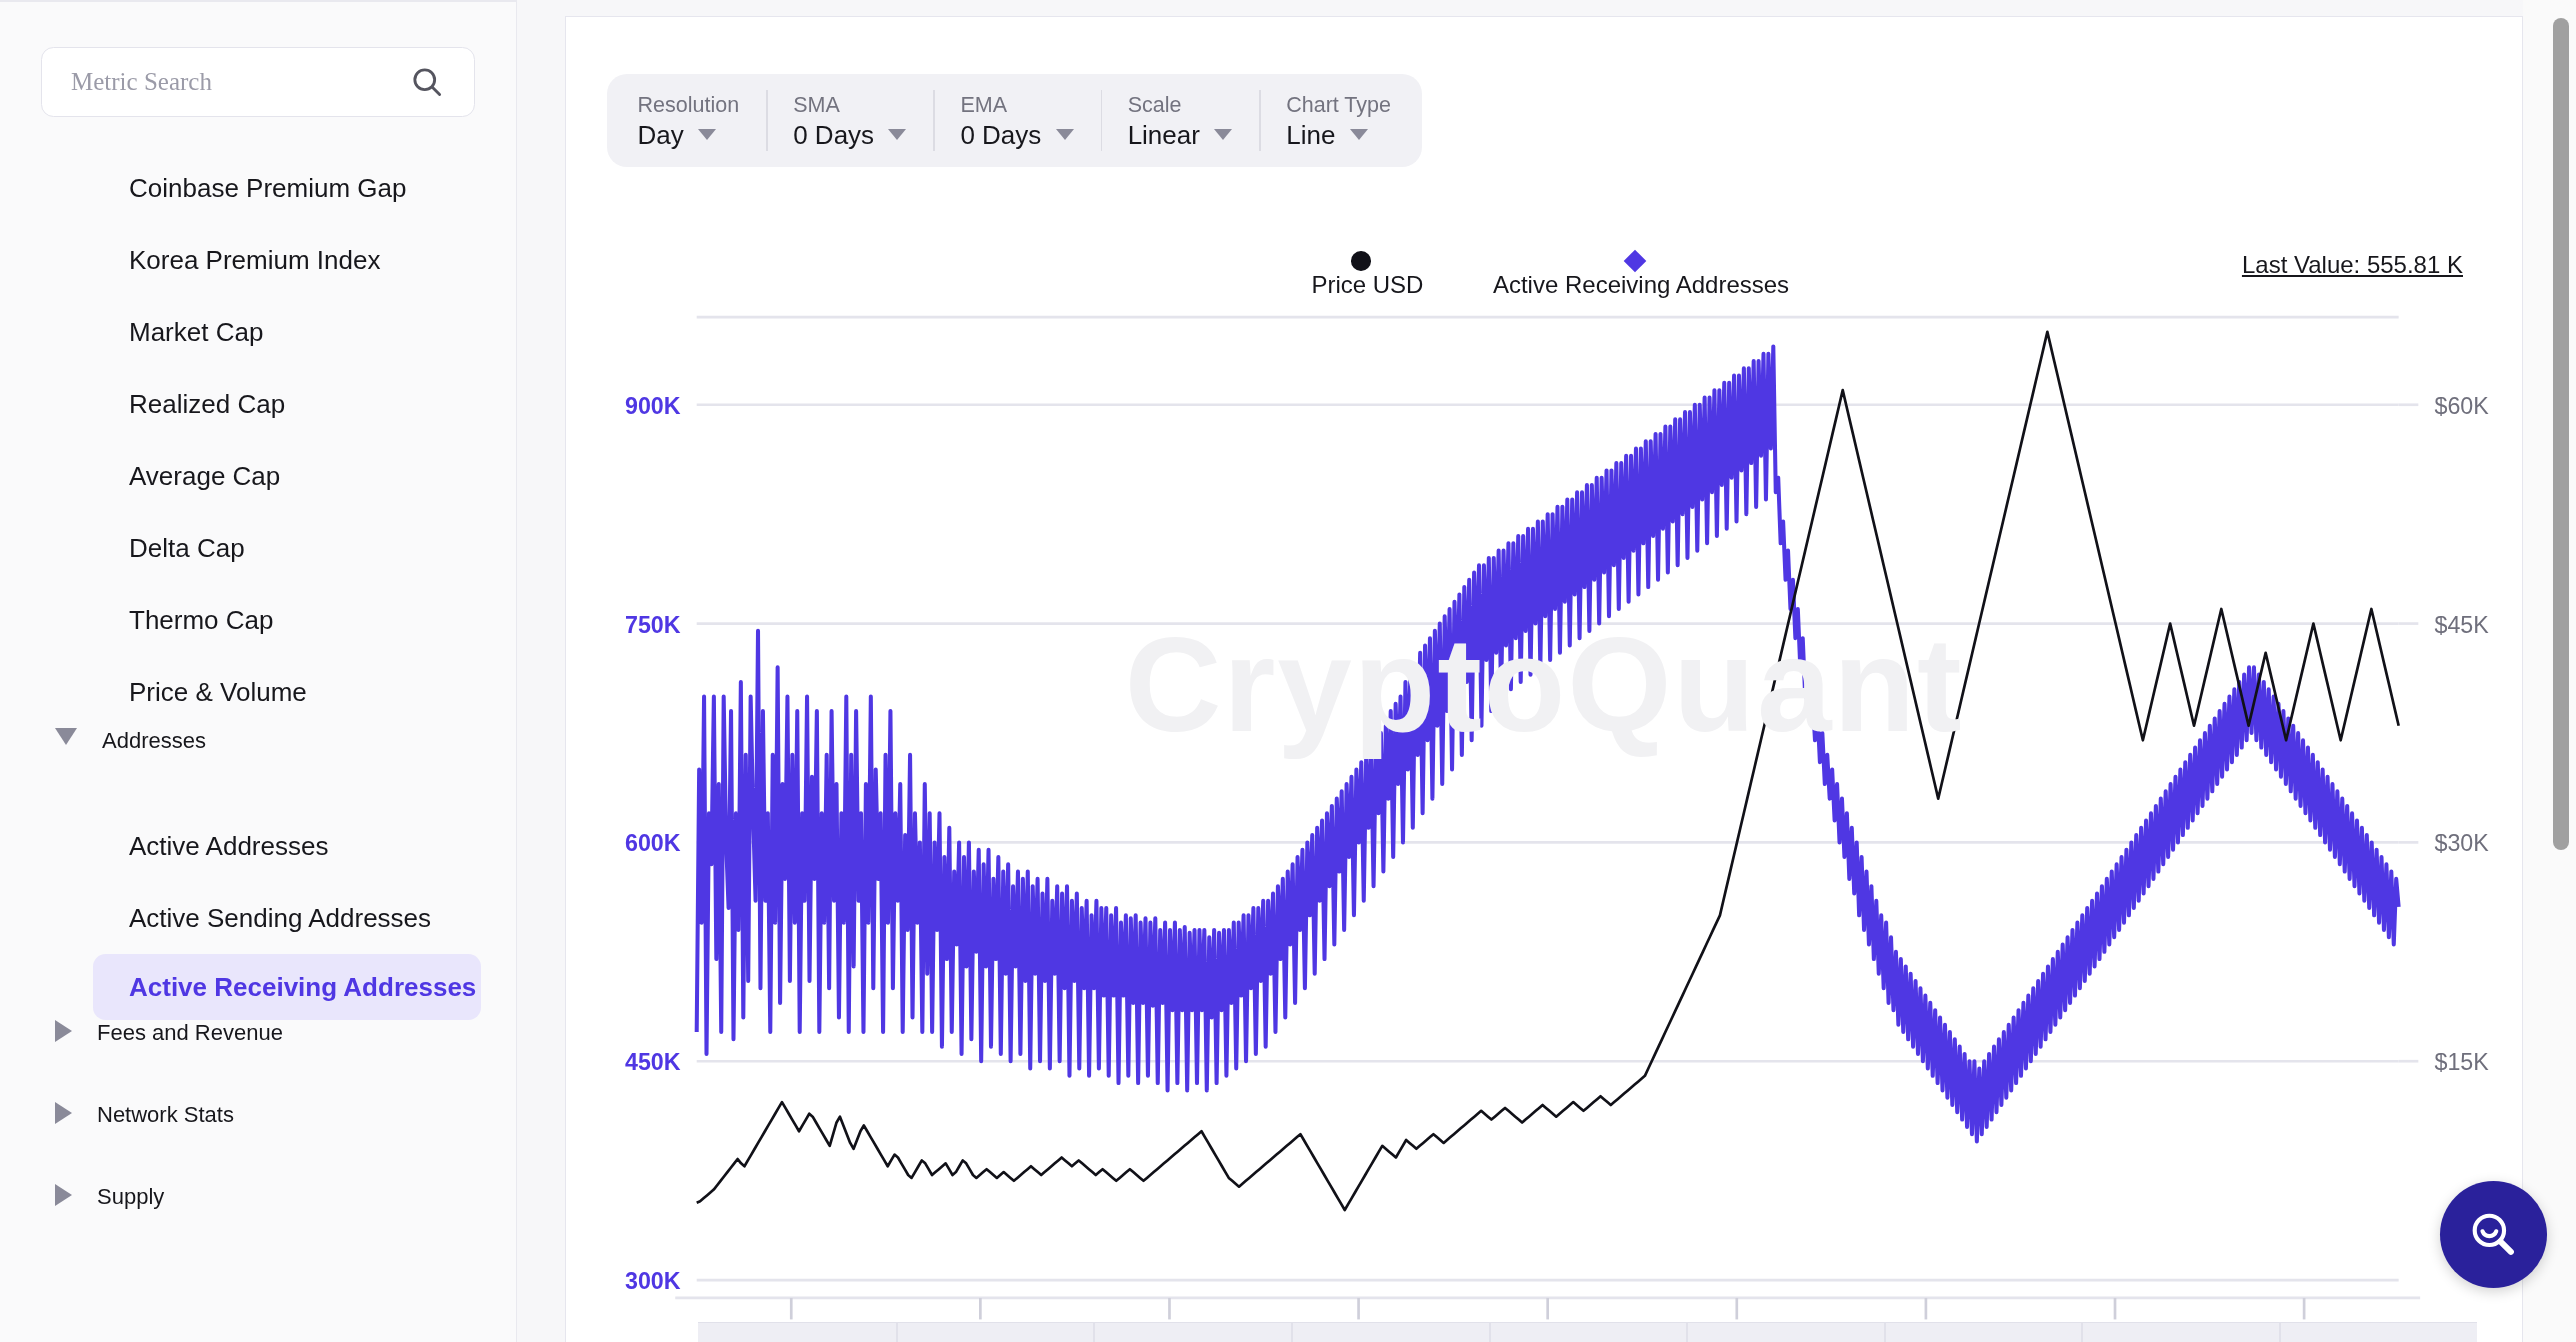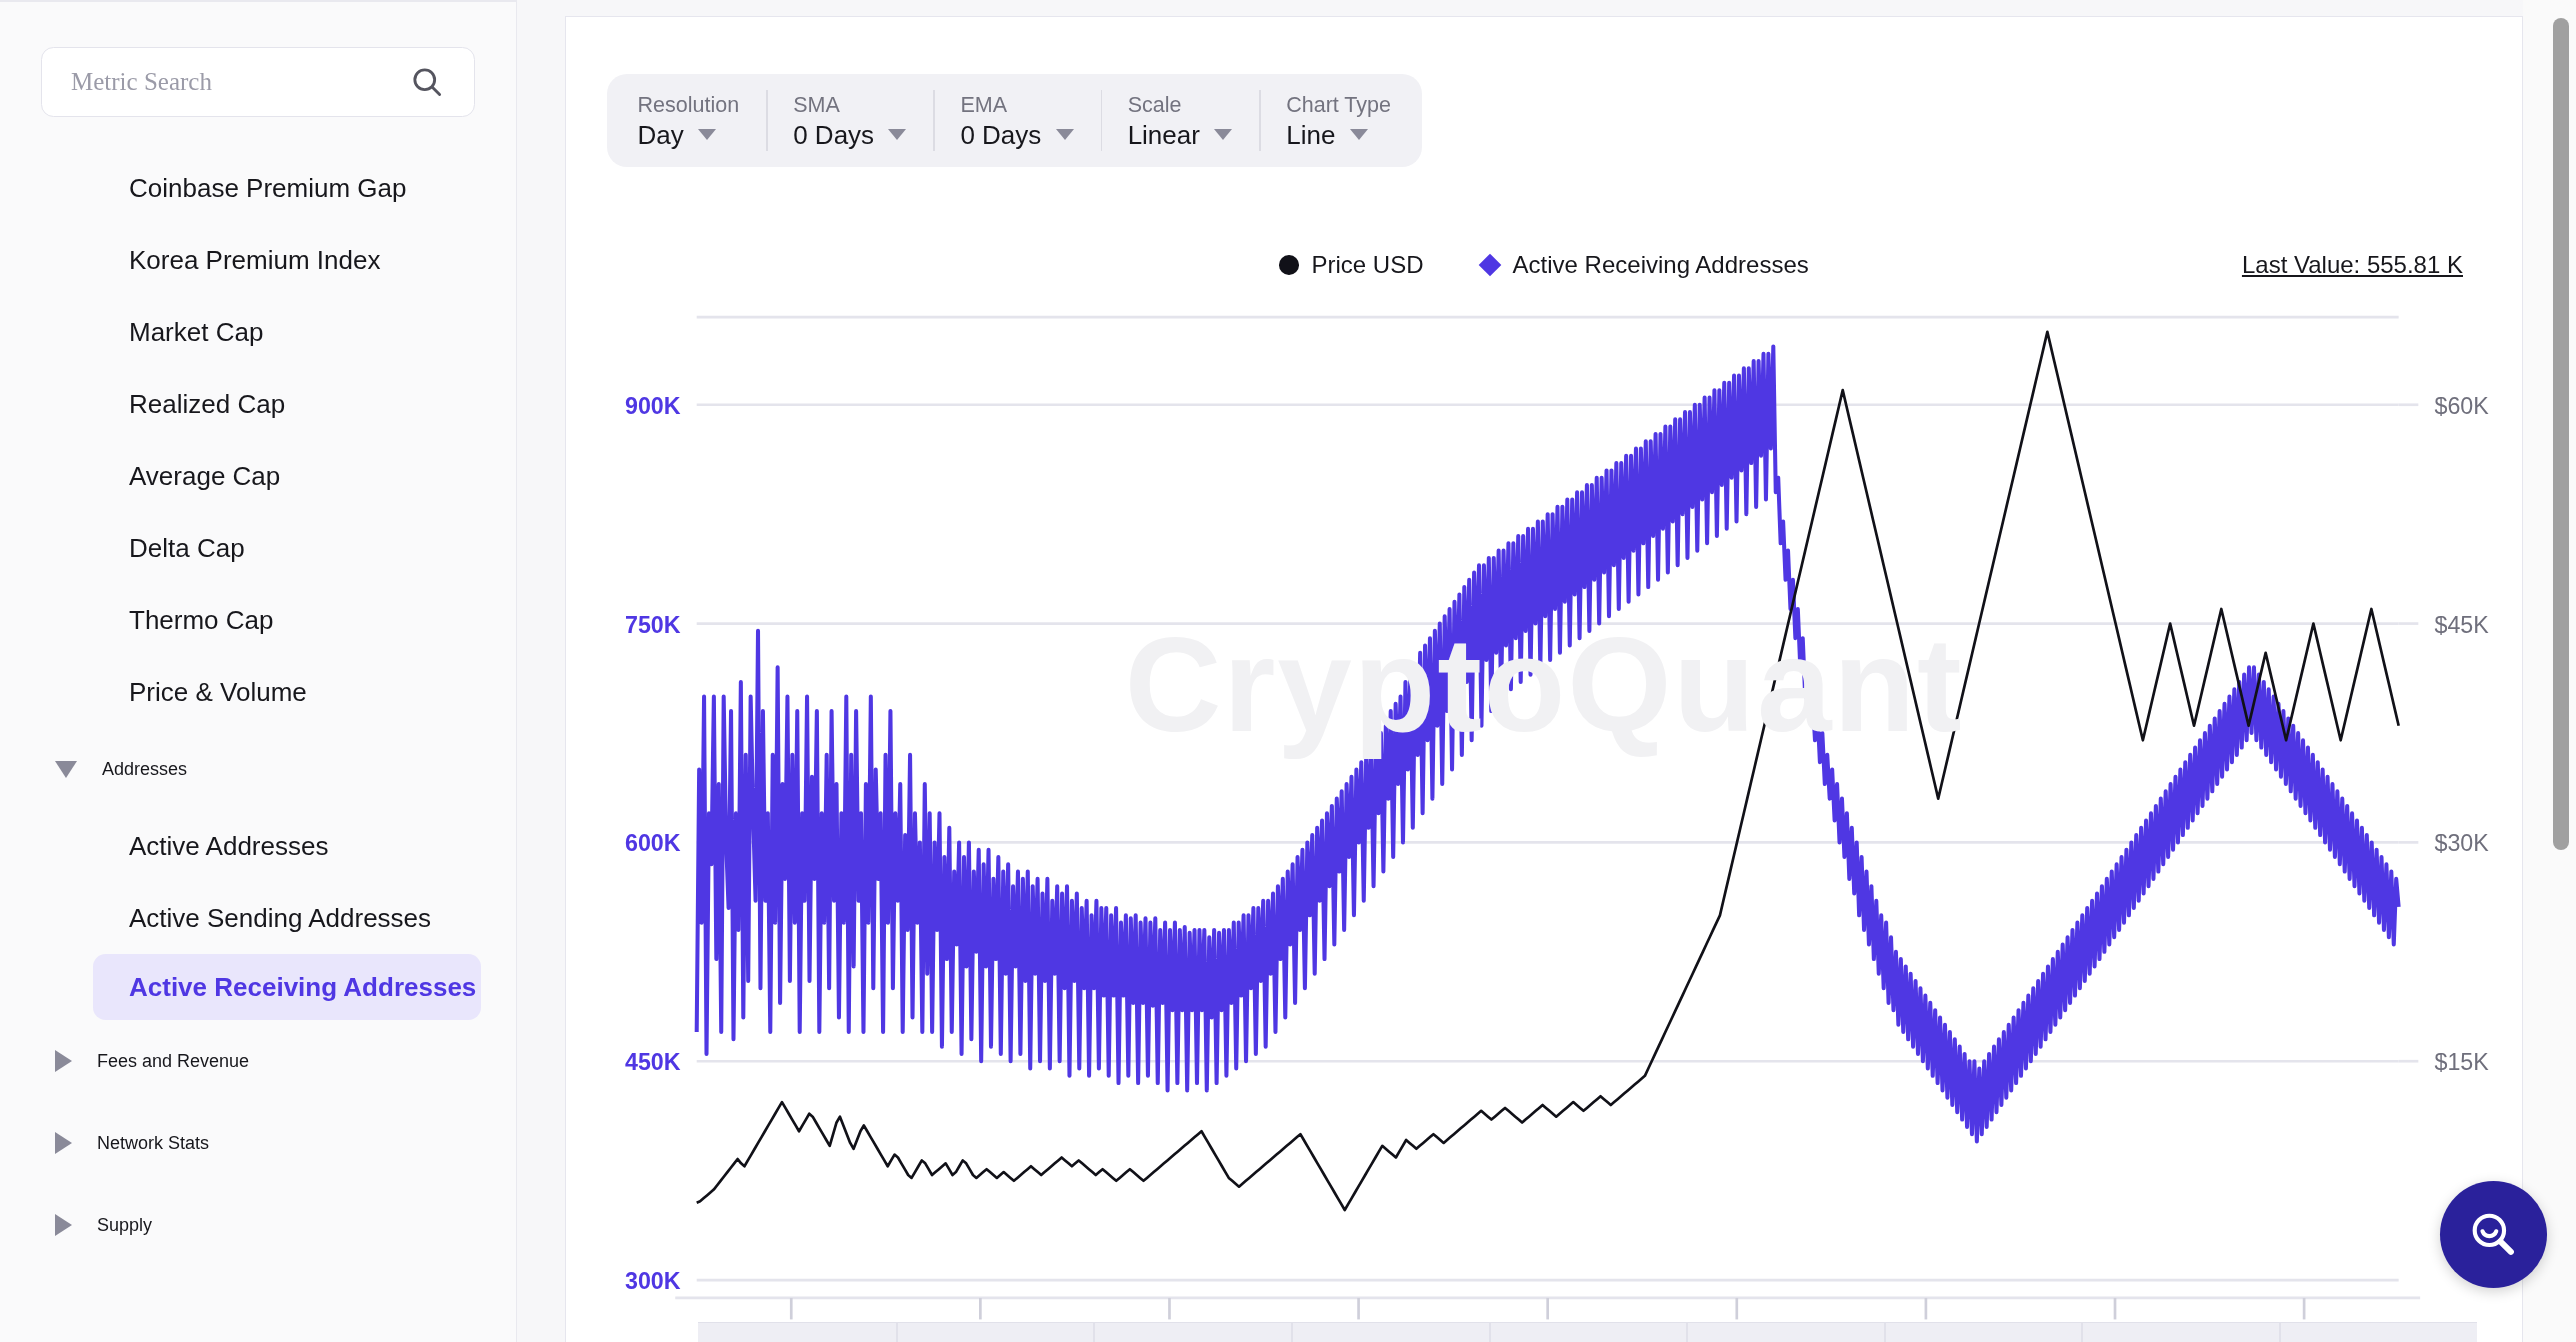--- a/index.html
+++ b/index.html
@@ -49,22 +49,22 @@
   }
   .nav-leaf.selected {
     color: #4f37e3; font-weight: bold;
     background: #e9e6fc;
     margin: 0 36px 0 93px;
     padding-left: 36px;
     border-radius: 12.5px;
     height: 66px;
   }
   .nav-group {
-    height: 82px; display: flex; align-items: center;
-    padding-left: 55px; font-size: 18px; color: #17171c; cursor: pointer;
+    height: 82px; display: flex; 
+    padding-left: 55px; font-size: 22px; color: #17171c; cursor: pointer;
   }
   .tri {
     width: 0; height: 0; margin-right: 25px; flex: 0 0 auto;
   }
   .tri.closed {
     border-top: 11.6px solid transparent;
     border-bottom: 11.6px solid transparent;
     border-left: 17px solid #8a8a99;
   }
   .tri.open {
@@ -113,21 +113,21 @@
 
   
   #legend {
     position: absolute; top: 234px; left: 41px; right: 41px;
     height: 36px;
   }
   .legend-center {
     position: absolute; left: 0; right: 0; top: 0;
     display: flex; justify-content: center; gap: 57px; align-items: center;
   }
-  .legend-item { display: flex; align-items: center; cursor: pointer; }
+  .legend-item { display: flex; align-items: center; cursor: pointer; flex-direction: column; }
   .legend-item .lbl { font-size: 24px; color: #17171c; margin-left: 12.5px; }
   .dot-marker { width: 19.7px; height: 19.7px; border-radius: 50%; background: #111118; }
   .diamond-marker {
     width: 16px; height: 16px; background: #4f37e3;
     transform: rotate(45deg); margin: 1.8px;
   }
   #last-value {
     position: absolute; right: 18px; top: 0;
     font-size: 24px; color: #17171c; text-decoration: underline; cursor: pointer;
     white-space: nowrap;

